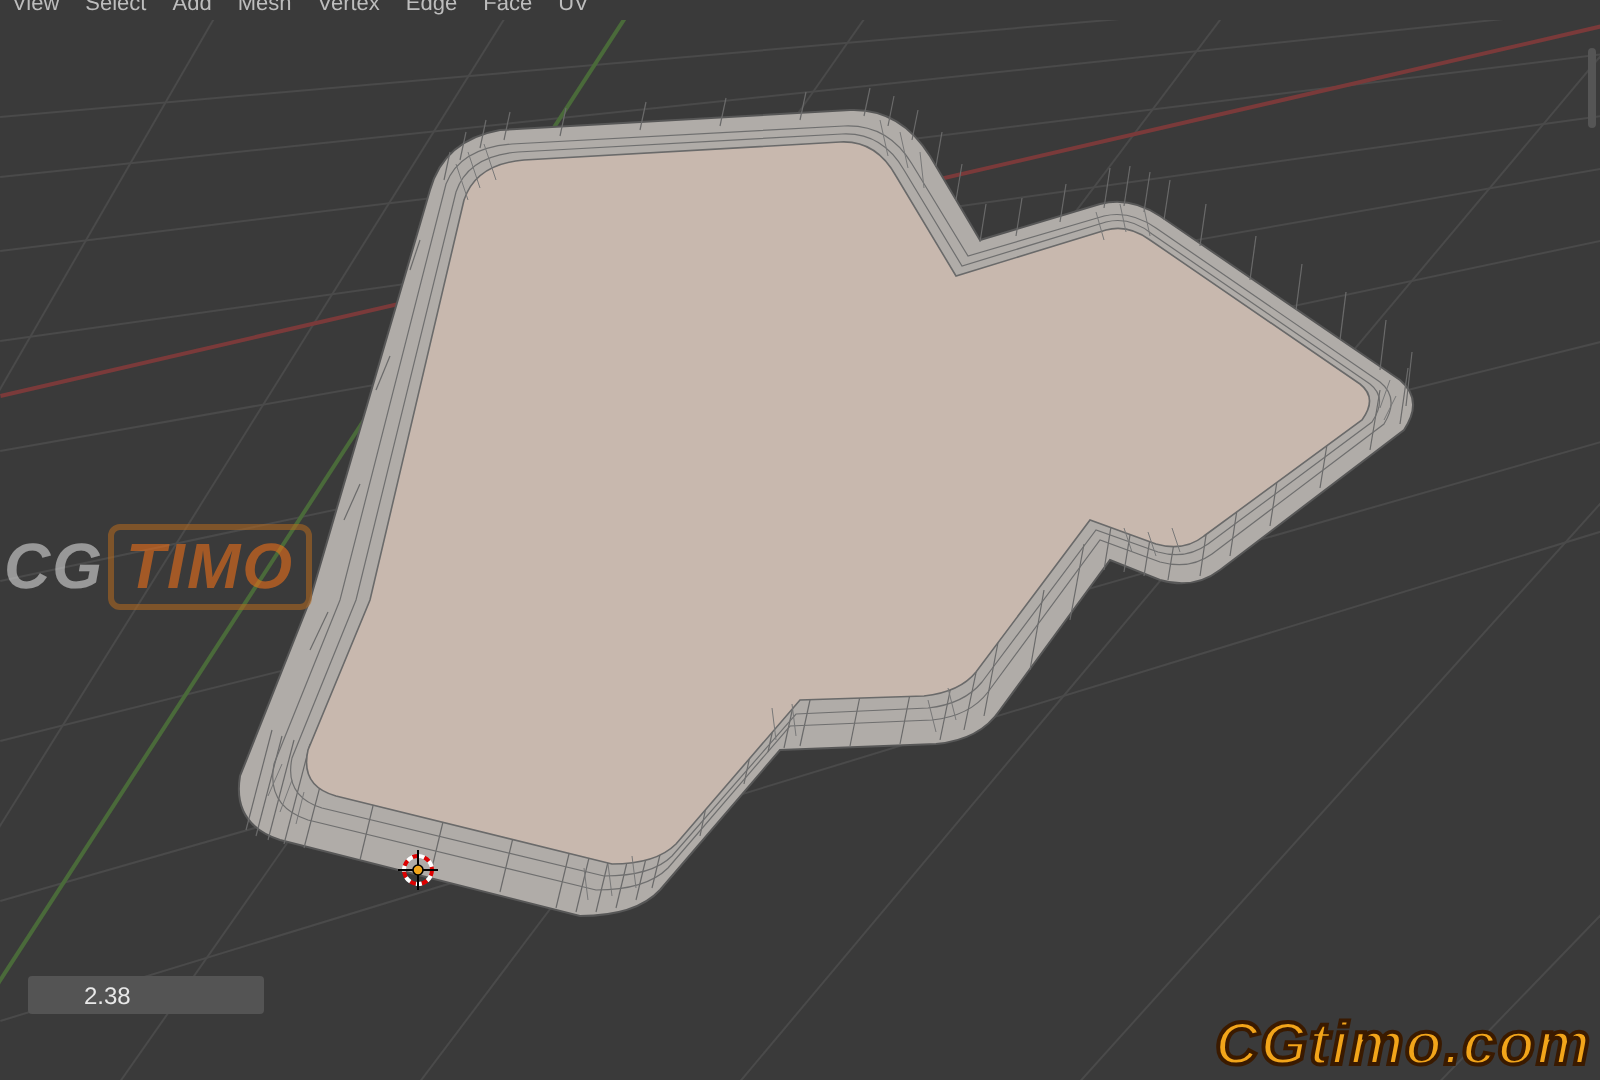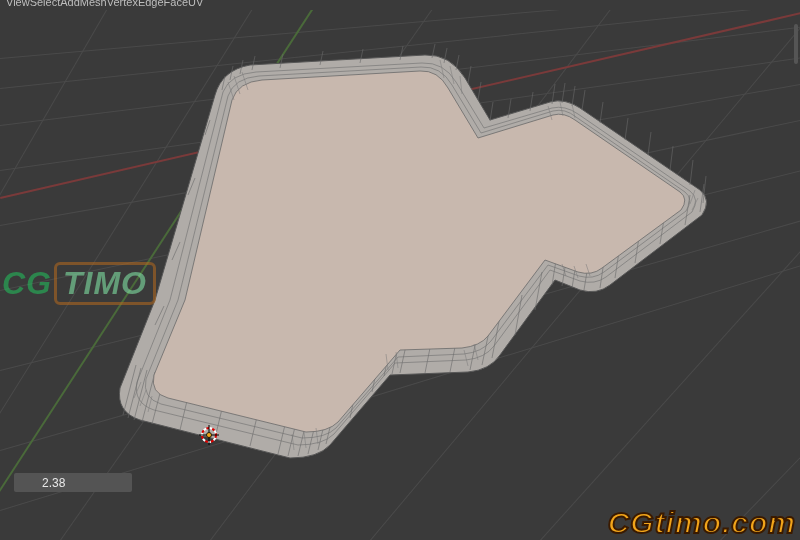--- a/index.html
+++ b/index.html
@@ -16,21 +16,21 @@
 
   
   .header {
     position: absolute;
     top: 0; left: 0; right: 0;
     height: 10px;
     background: #3a3a3a;
     display: flex;
     align-items: flex-end;
     padding: 0 6px;
-    gap: 0;
+    gap: 13px;
     z-index: 10;
     overflow: hidden;
   }
   .menu-item {
     color: #bdbdbd;
     cursor: pointer;
     white-space: nowrap;
     font-size: 11px;
     position: relative;
     top: -2px;
@@ -122,23 +122,23 @@
     left: 2px; top: 252px;
     font-size: 32px;
     font-weight: 700;
     font-style: italic;
     letter-spacing: 1px;
     opacity: 0.55;
     pointer-events: none;
     display: flex;
     align-items: center;
   }
-  .wm-left .cg { color: #22c55e; }
+  .wm-left .cg { color: #e5e5e5; }
   .wm-left .timo {
-    color: #86efac;
+    color: #f97316;
     border: 3px solid #b66a1e;
     border-radius: 6px;
     padding: 0 6px;
     margin-left: 2px;
   }
 
   
   .wm-right {
     position: absolute;
     right: 4px; bottom: 0px;
@@ -159,21 +159,21 @@
     width: 118px;
     height: 19px;
     background: #545454;
     color: #e8e8e8;
     font-size: 12px;
     display: flex;
     align-items: center;
     padding-left: 28px;
     border-radius: 2px;
   }
-  .status-1 { bottom: 48px; }
+  .status-1 { bottom: 33px; }
   .status-2 { bottom: 12px; }
 
   
   .scroll-hint {
     position: absolute;
     right: 2px;
     top: 14px;
     width: 4px;
     height: 40px;
     background: #555;

